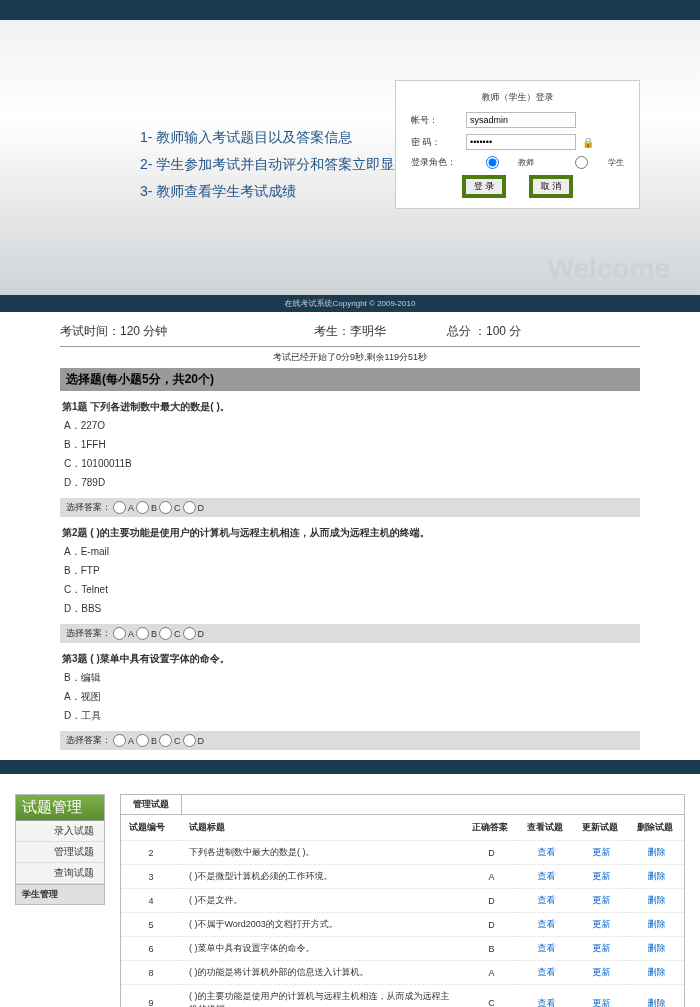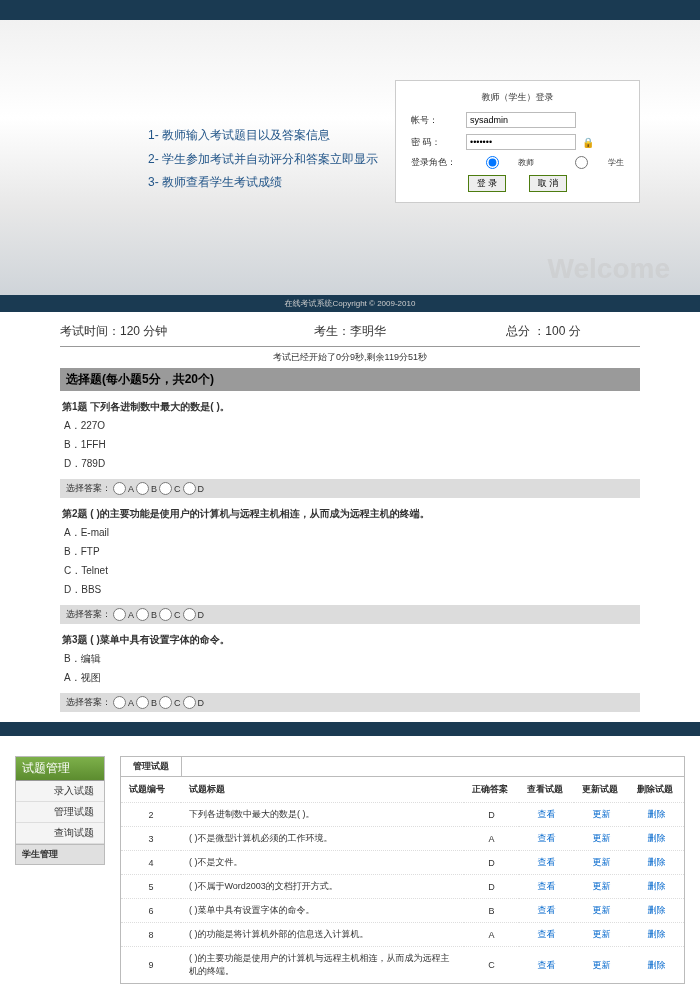--- a/index.html
+++ b/index.html
@@ -2,52 +2,52 @@
 <html><head>
 <meta charset="utf-8">
 <style>
 * { box-sizing: border-box; margin: 0; padding: 0; }
 body { font-family: "Microsoft YaHei", Arial, sans-serif; font-size: 11px; color: #333; background: #fff; width: 700px; }
 
 
 .login-section { background: linear-gradient(to bottom, #1a3a52 0%, #1a3a52 4%, #f0f0f0 4%, #ffffff 40%, #e8e8e8 70%, #cfd4d9 100%); height: 295px; position: relative; }
 .login-dark-top { background: #1a3a52; height: 20px; }
 .login-body { position: relative; height: 275px; }
-.login-left { position: absolute; left: 148px; top: 105px; font-size: 12px; color: #258; line-height: 1.8; }
+.login-left { position: absolute; left: 140px; top: 105px; font-size: 14px; color: #258; line-height: 1.8; }
 .login-left div { margin-bottom: 2px; }
 .login-box { position: absolute; right: 60px; top: 60px; background: #fff; border: 1px solid #ccc; padding: 10px 15px; width: 245px; font-size: 9px; }
 .login-title { text-align: center; margin-bottom: 8px; font-size: 9px; }
 .login-row { display: flex; align-items: center; margin-bottom: 6px; }
 .login-row label { width: 55px; font-size: 9px; }
 .login-row input[type=text], .login-row input[type=password] { width: 110px; height: 16px; border: 1px solid #bbb; font-size: 9px; padding: 0 3px; }
 .login-row .lock { margin-left: 6px; color: #d4a017; font-size: 10px; }
 .login-role { font-size: 8px; justify-content: space-between; }
 .login-btns { text-align: center; margin-top: 6px; }
-.login-btns button { font-size: 9px; padding: 1px 8px; margin: 0 10px; border: 1px solid #4d7c0f; background: #eee; cursor: pointer; }
+.login-btns button { font-size: 9px; padding: 1px 8px; margin: 0 10px; border: 4px solid #4d7c0f; background: #eee; cursor: pointer; }
 .welcome { position: absolute; right: 30px; bottom: 10px; font-size: 28px; font-weight: bold; color: rgba(200,200,200,0.5); }
 .login-footer { background: #1a3a52; color: #ccc; text-align: center; font-size: 8px; padding: 3px 0; }
 
 
 .exam-section { background: #fff; padding: 5px 60px 10px 60px; }
 .exam-header { display: flex; border-bottom: 1px solid #999; padding: 6px 0; font-size: 12px; }
 .exam-header > div { flex: 1; }
 .exam-timer { text-align: center; font-size: 9px; padding: 4px 0; }
 .exam-block-title { background: #9a9a9a; color: #000; font-weight: bold; padding: 3px 6px; font-size: 12px; }
 .question { padding: 6px 2px; font-size: 10px; line-height: 1.9; }
 .question .q-stem { font-weight: bold; }
 .question .opt { padding-left: 2px; }
 .answer-bar { background: #dcdcdc; padding: 3px 6px; font-size: 9px; display: flex; align-items: center; gap: 2px; }
 .answer-bar label { display: inline-flex; align-items: center; gap: 2px; }
 
 
 .admin-section { background: #fff; }
 .admin-topbar { background: #1a3a52; height: 14px; }
 .admin-body { display: flex; padding: 20px 15px; gap: 15px; align-items: flex-start; }
 .sidebar { width: 90px; border: 1px solid #bbb; }
-.sidebar .side-head { background: linear-gradient(#7db04a,#5c8c2f); color: #fff; font-size: 12px; padding: 3px 6px; border-bottom: 1px solid #999; }
+.sidebar .side-head { background: linear-gradient(#7db04a,#5c8c2f); color: #fff; font-size: 15px; padding: 3px 6px; border-bottom: 1px solid #999; }
 .sidebar .side-item { background: #f4f4f4; font-size: 10px; padding: 3px 10px; border-bottom: 1px solid #ddd; cursor: pointer; text-align: right; }
 .sidebar .side-head2 { background: #e0e0e0; font-size: 9px; padding: 3px 6px; font-weight: bold; border-top: 1px solid #bbb; }
 .admin-main { flex: 1; border: 1px solid #bbb; }
 .tab-row { display: flex; border-bottom: 1px solid #bbb; }
 .tab { font-size: 9px; padding: 3px 12px; background: #fff; border-right: 1px solid #bbb; font-weight: bold; }
 .qtable { width: 100%; border-collapse: collapse; font-size: 9px; }
 .qtable th { text-align: left; padding: 6px 8px; font-weight: bold; }
 .qtable td { padding: 5px 8px; border-top: 1px dotted #ddd; }
 .qtable .op { color: #06c; cursor: pointer; }
 </style>
@@ -88,29 +88,30 @@
     </div>
     <div class="welcome">Welcome</div>
   </div>
 </div>
 <div class="login-footer">在线考试系统Copyright © 2009-2010</div>
 
 <div class="exam-section">
   <div class="exam-header">
     <div>考试时间：120 分钟</div>
     <div style="text-align:center">考生：李明华</div>
-    <div style="text-align:center">总分 ：100 分</div>
+    <div style="text-align:left">总分 ：100 分</div>
   </div>
   <div class="exam-timer">考试已经开始了0分9秒,剩余119分51秒</div>
   <div class="exam-block-title">选择题(每小题5分，共20个)</div>
 
   <div class="question">
     <div class="q-stem">第1题 下列各进制数中最大的数是( )。</div>
     <div class="opt">A．227O</div>
     <div class="opt">B．1FFH</div>
+    <div class="opt">C．10100011B</div>
     <div class="opt">D．789D</div>
   </div>
   <div class="answer-bar">
     <span>选择答案：</span>
     <label>
         <input type="radio" style="">
         <span>A</span>
       </label>
     <label>
         <input type="radio" style="">
@@ -150,20 +151,21 @@
     <label>
         <input type="radio" style="">
         <span>D</span>
       </label>
   </div>
 
   <div class="question">
     <div class="q-stem">第3题 ( )菜单中具有设置字体的命令。</div>
     <div class="opt">B．编辑</div>
     <div class="opt">A．视图</div>
+    <div class="opt">D．工具</div>
   </div>
   <div class="answer-bar">
     <span>选择答案：</span>
     <label>
         <input type="radio" style="">
         <span>A</span>
       </label>
     <label>
         <input type="radio" style="">
         <span>B</span>

